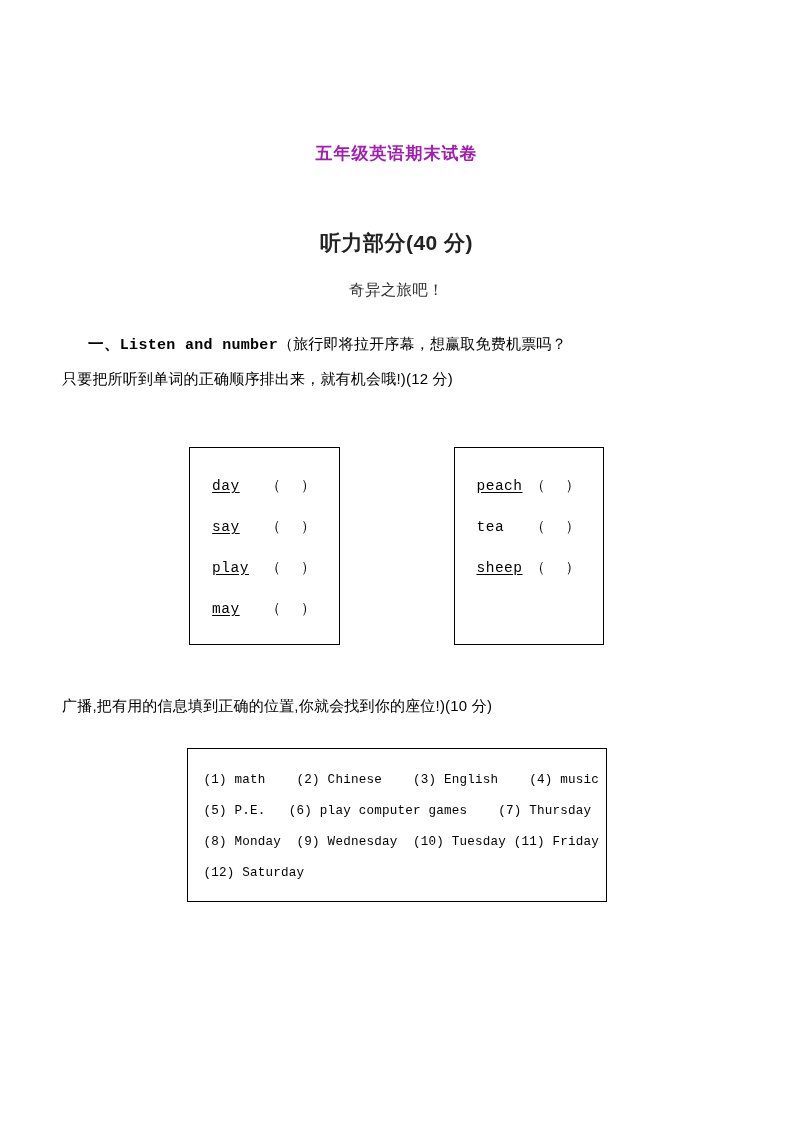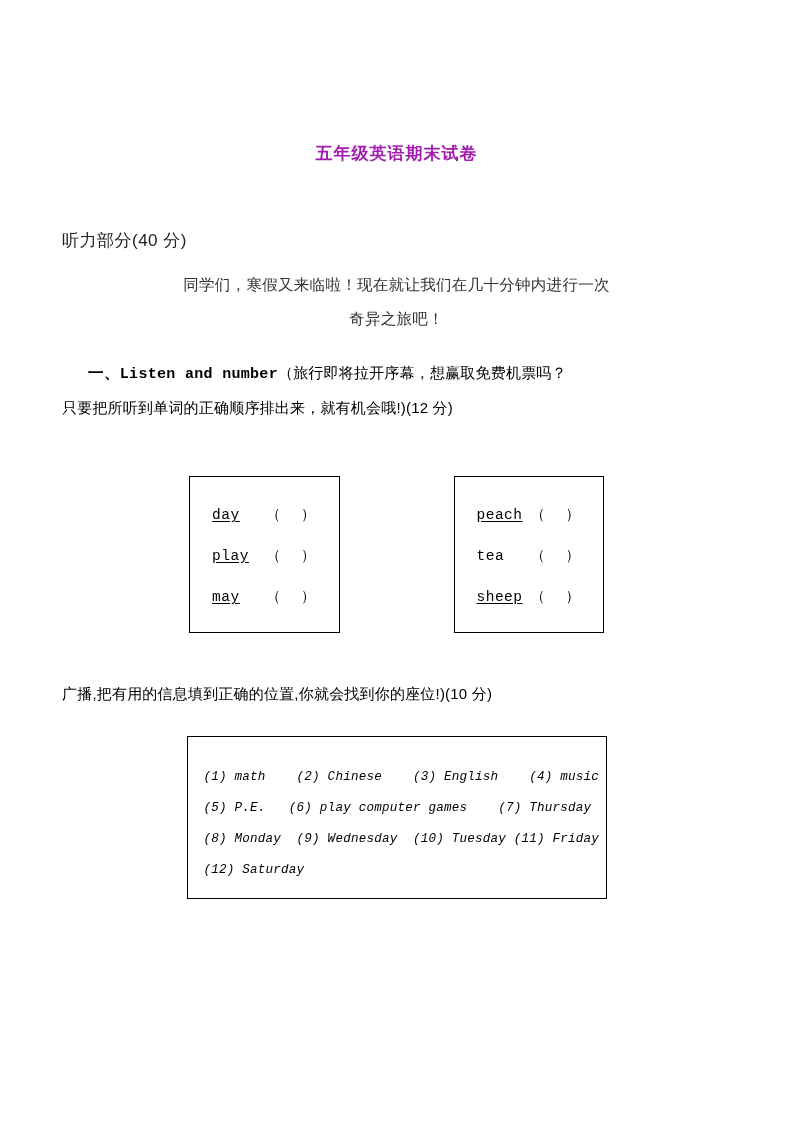--- a/index.html
+++ b/index.html
@@ -25,26 +25,27 @@
   .doc-title {
     text-align: center;
     font-family: "Liberation Sans", sans-serif;
     font-size: 17px;
     font-weight: 600;
     letter-spacing: 1px;
     margin-top: 142px;
     color: #a21caf;
   }
   .section-heading {
-    text-align: left;
+    text-align: center;
     font-family: "Liberation Sans", sans-serif;
-    font-size: 17px;
+    font-size: 21px;
     letter-spacing: 0.5px;
     margin-top: 64px;
     color: #222;
+    font-weight: bold;
   }
   .intro {
     text-align: center;
     font-family: "Liberation Sans", sans-serif;
     font-size: 15.5px;
     line-height: 34px;
     margin-top: 16px;
     color: #333;
     letter-spacing: 0.3px;
   }
@@ -102,22 +103,21 @@
   }
   .word-line .w.nounder { text-decoration: none; }
   .word-line .paren { letter-spacing: 1px; }
 
   
   .options-box {
     margin: 26px auto 8px auto;
     width: 420px;
     border: 1.4px solid #000;
     box-sizing: border-box;
-    padding: 25px 14px 12px 16px;
-    font-style: italic;
+    padding: 16px 14px 12px 16px;
   }
   .opt-line {
     font-family: "Liberation Mono", monospace;
     font-size: 12.6px;
     line-height: 31px;
     white-space: pre;
     letter-spacing: 0.2px;
   }
   .model-line {
     margin-top: 62px;
@@ -136,36 +136,36 @@
 </head>
 <body>
 
 <div class="page">
 
   <div class="doc-title">五年级英语期末试卷</div>
 
   <div class="section-heading">听力部分(40 分)</div>
 
   <div class="intro">
-    <div>同学们，寒假又来临啦！现在就让我们在几十分钟内进行一次</div>
     <div>奇异之旅吧！</div>
   </div>
 
   <div class="q-block">
     <div class="q-indent">
       <span class="q-num">一、</span><span class="q-en">Listen and number</span><span class="q-cn">（旅行即将拉开序幕，想赢取免费机票吗？</span>
     </div>
     <div>
       <span class="q-cn">只要把所听到单词的正确顺序排出来，就有机会哦!)(12 分)</span>
     </div>
   </div>
 
   <div class="boxes-row">
     <div class="word-box">
       <div class="word-line"><span class="w">day</span><span class="paren">（  ）</span></div>
+      <div class="word-line"><span class="w">say</span><span class="paren">（  ）</span></div>
       <div class="word-line"><span class="w">play</span><span class="paren">（  ）</span></div>
       <div class="word-line"><span class="w">may</span><span class="paren">（  ）</span></div>
     </div>
     <div class="word-box">
       <div class="word-line"><span class="w">peach</span><span class="paren">（  ）</span></div>
       <div class="word-line"><span class="w nounder">tea</span><span class="paren">（  ）</span></div>
       <div class="word-line"><span class="w">sheep</span><span class="paren">（  ）</span></div>
     </div>
   </div>
 

